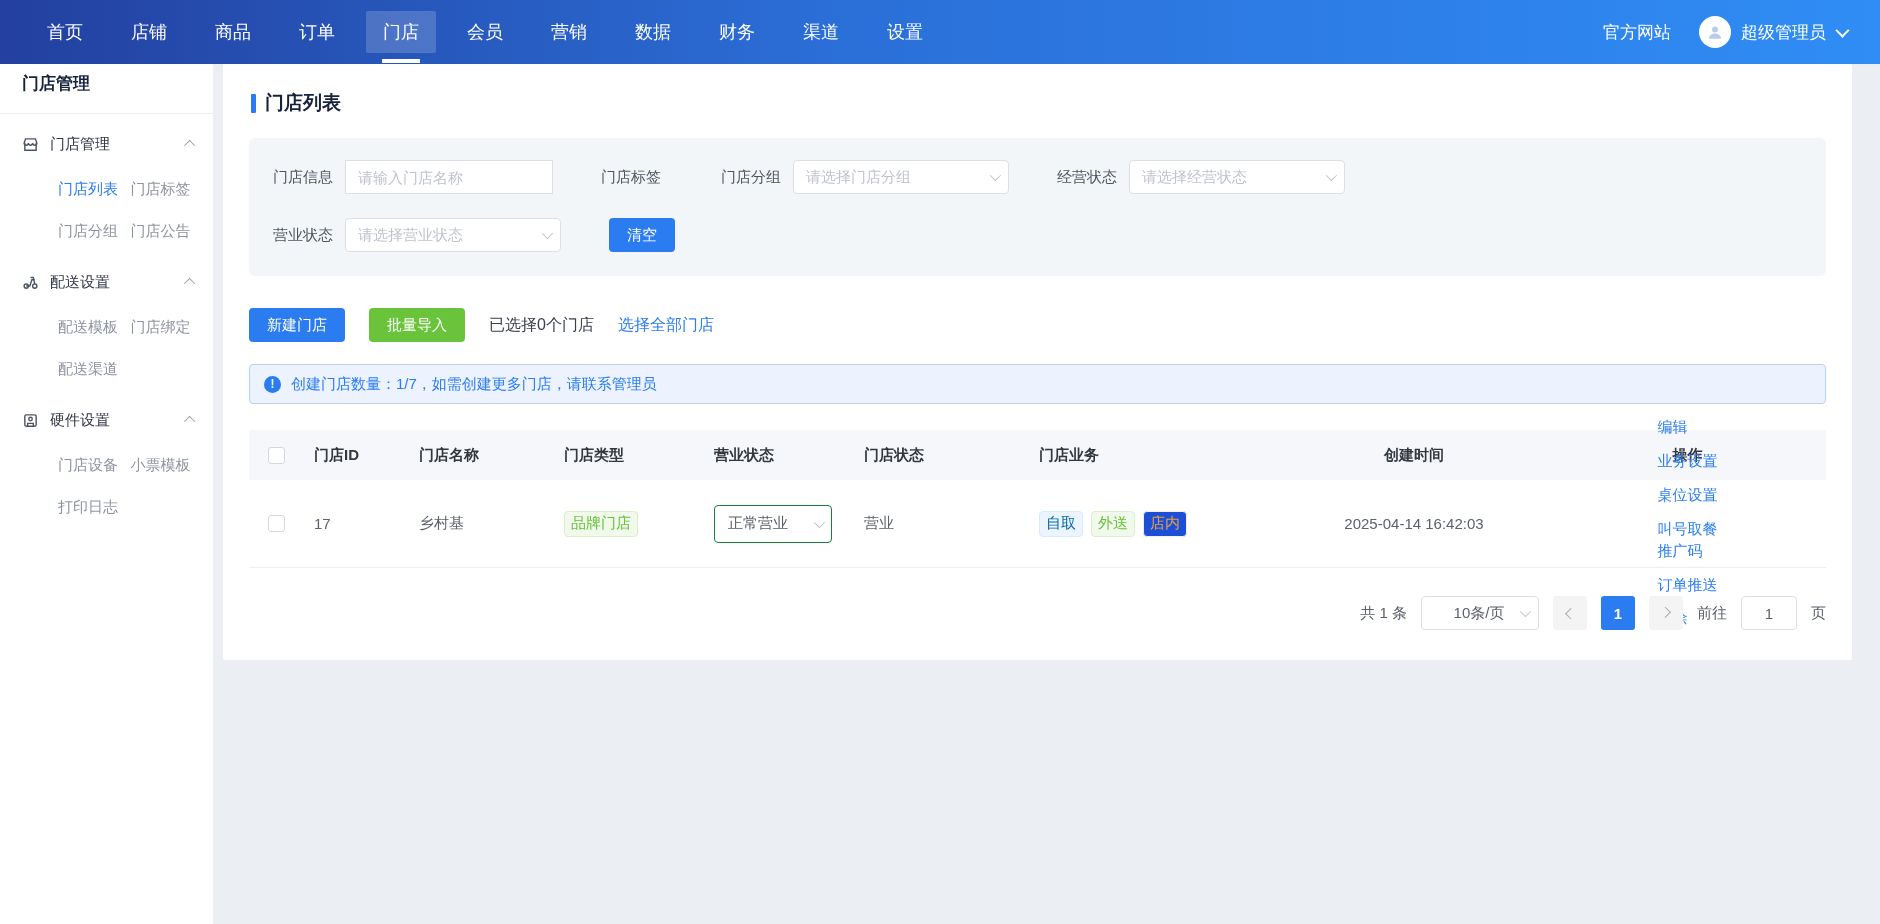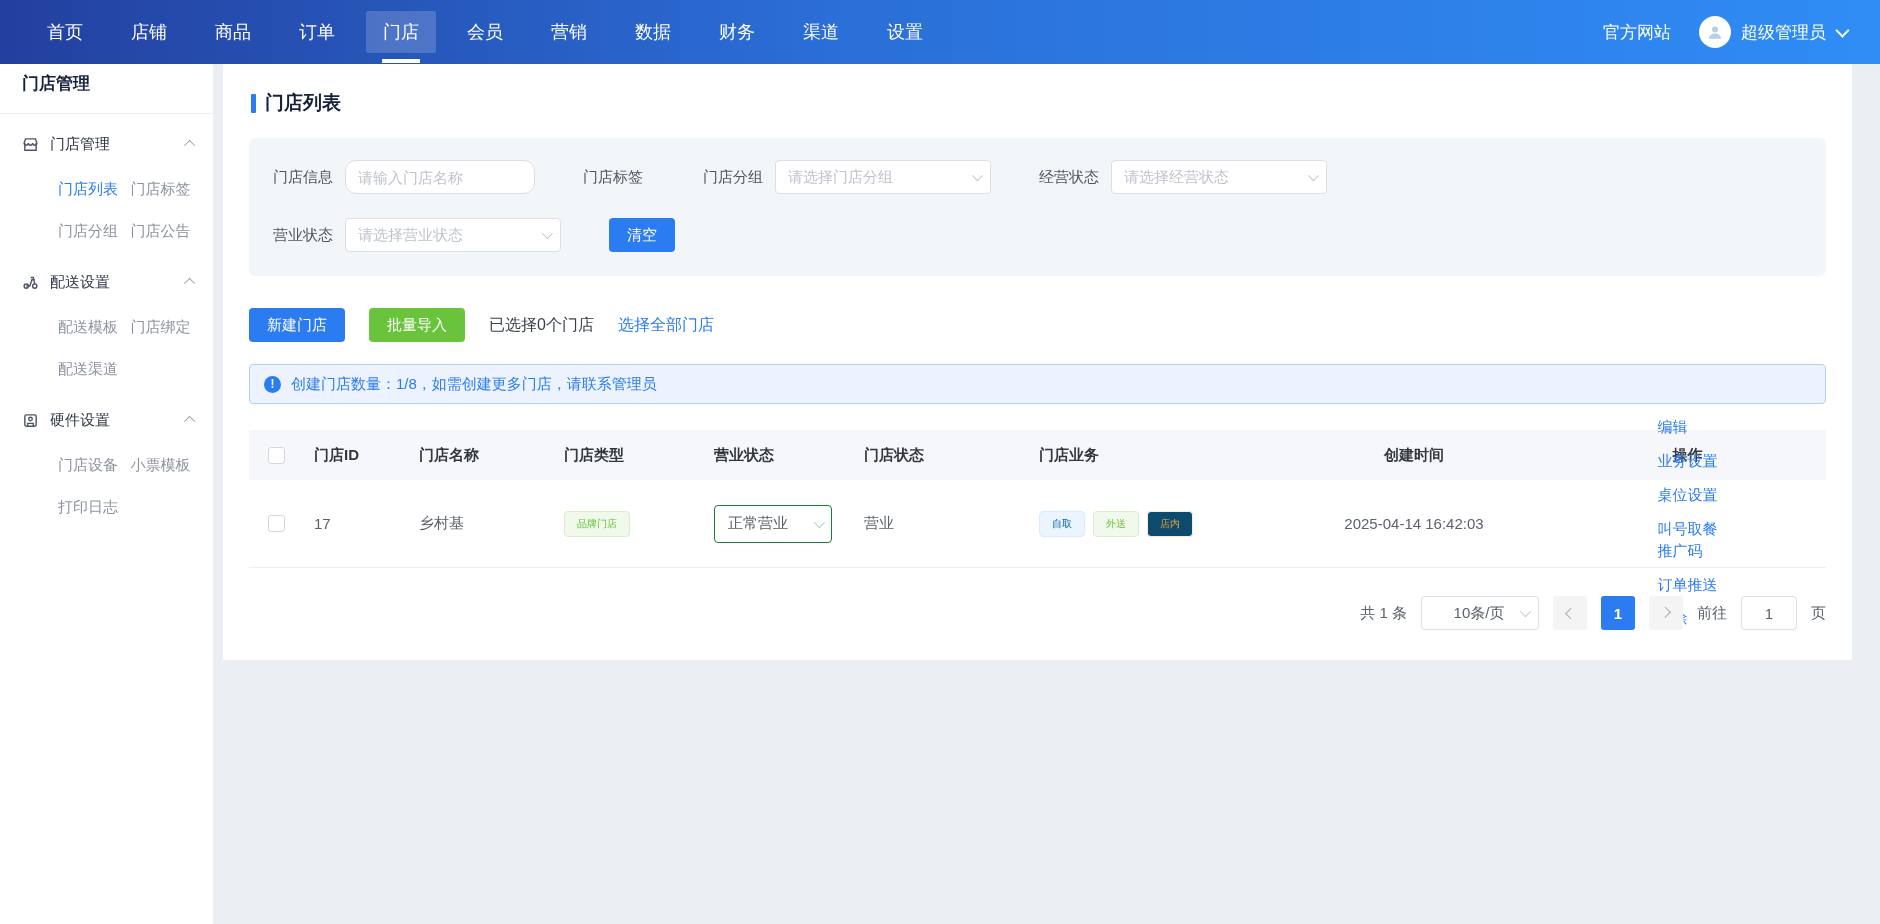--- a/index.html
+++ b/index.html
@@ -41,21 +41,21 @@
   .card { background:#fff; min-height:596px; padding:22px 26px 28px 26px; border-radius:2px; }
   .page-title-row { display:flex; align-items:center; margin:4px 0 22px 2px; }
   .title-bar { width:5px; height:19px; background:#2b7cf0; margin-right:9px; border-radius:1px; }
   .page-title { font-size:19px; font-weight:bold; color:#17233d; }
 
   .filter-panel { background:#f3f6f9; border-radius:6px; padding:22px 24px 24px 24px; }
   .filter-row { display:flex; align-items:center; }
   .filter-row + .filter-row { margin-top:24px; }
   .filter-field { display:flex; align-items:center; margin-right:48px; }
   .filter-label { font-size:15px; color:#4e555f; margin-right:12px; white-space:nowrap; }
-  .text-input { width:190px; height:34px; border:1px solid #dcdfe6; border-radius:11px; background:#fff; padding:0 12px; font-size:15px; color:#303133; font-family:"Liberation Sans",sans-serif; }
+  .text-input { width:208px; height:34px; border:1px solid #dcdfe6; border-radius:0; background:#fff; padding:0 12px; font-size:15px; color:#303133; font-family:"Liberation Sans",sans-serif; }
   .text-input::placeholder { color:#bfc4cc; }
   .select { width:216px; height:34px; border:1px solid #dcdfe6; border-radius:4px; background:#fff; display:flex; align-items:center; padding:0 10px 0 12px; cursor:pointer; }
   .select .ph { flex:1; font-size:15px; color:#bfc4cc; white-space:nowrap; overflow:hidden; }
   .sel-chev { width:8px; height:8px; border-right:1.5px solid #c0c4cc; border-bottom:1.5px solid #c0c4cc; transform:rotate(45deg) translateY(-2px); flex:0 0 auto; }
   .btn { display:inline-flex; align-items:center; justify-content:center; height:34px; padding:0 18px; border-radius:4px; font-size:15px; color:#fff; cursor:pointer; border:none; white-space:nowrap; font-family:"Liberation Sans",sans-serif; }
   .btn-blue { background:#2b7cf0; }
   .btn-green { background:#69c43c; }
 
   .actions-row { display:flex; align-items:center; margin-top:32px; }
   .actions-row .btn { margin-right:24px; }
@@ -76,24 +76,24 @@
   .c-check { width:55px; justify-content:center; }
   .c-id { width:105px; }
   .c-name { width:145px; }
   .c-type { width:150px; }
   .c-bizstatus { width:150px; }
   .c-storestatus { width:175px; }
   .c-services { width:250px; }
   .c-created { width:270px; justify-content:center; text-align:center; }
   .c-ops { flex:1; justify-content:center; }
   .checkbox { width:17px; height:17px; border:1px solid #d4d7dd; border-radius:3px; background:#fff; cursor:pointer; }
-  .tag { display:inline-flex; align-items:center; height:26px; padding:0 12px; border-radius:4px; font-size:10px; white-space:nowrap; }
+  .tag { display:inline-flex; align-items:center; height:26px; padding:0 6px; border-radius:4px; font-size:15px; white-space:nowrap; }
   .tag-green { background:#f0f9eb; color:#67c23a; border:1px solid #d8efc8; }
   .tag-blue { background:#ecf5ff; color:#0369a1; border:1px solid #d9ecff; }
-  .tag-orange { background:#0c4a6e; color:#e6a23c; border:1px solid #faecd8; }
+  .tag-orange { background:#1d4ed8; color:#e6a23c; border:1px solid #faecd8; }
   .services-cell { gap:8px; }
   .row-select { width:118px; height:38px; border:1px solid #15803d; border-radius:4px; background:#fff; display:flex; align-items:center; padding:0 9px 0 13px; cursor:pointer; }
   .row-select .val { flex:1; font-size:15px; color:#565c66; white-space:nowrap; }
   .ops-wrap { display:flex; flex-direction:column; align-items:center; gap:3px; }
   .ops-line { display:flex; gap:15px;flex-direction:column; }
   .op-link { font-size:15px; color:#2b7cf0; cursor:pointer; white-space:nowrap; }
 
   
   .pagination { display:flex; align-items:center; justify-content:flex-end; margin-top:28px; gap:14px; }
   .pg-total { font-size:15px; color:#5c626b; }
@@ -243,21 +243,21 @@
 
       <div class="actions-row">
         <button class="btn btn-blue">新建门店</button>
         <button class="btn btn-green">批量导入</button>
         <span class="selected-text">已选择0个门店</span>
         <span class="link">选择全部门店</span>
       </div>
 
       <div class="banner">
         <span class="info-icon">!</span>
-        <span class="banner-text">创建门店数量：1/8，如需创建更多门店，请联系管理员</span>
+        <span class="banner-text">创建门店数量：1/7，如需创建更多门店，请联系管理员</span>
       </div>
 
       <div class="table">
         <div class="t-row t-head">
           <div class="t-cell c-check">
               <span class="checkbox"></span>
             </div>
           <div class="t-cell c-id">门店ID</div>
           <div class="t-cell c-name">门店名称</div>
           <div class="t-cell c-type">门店类型</div>

